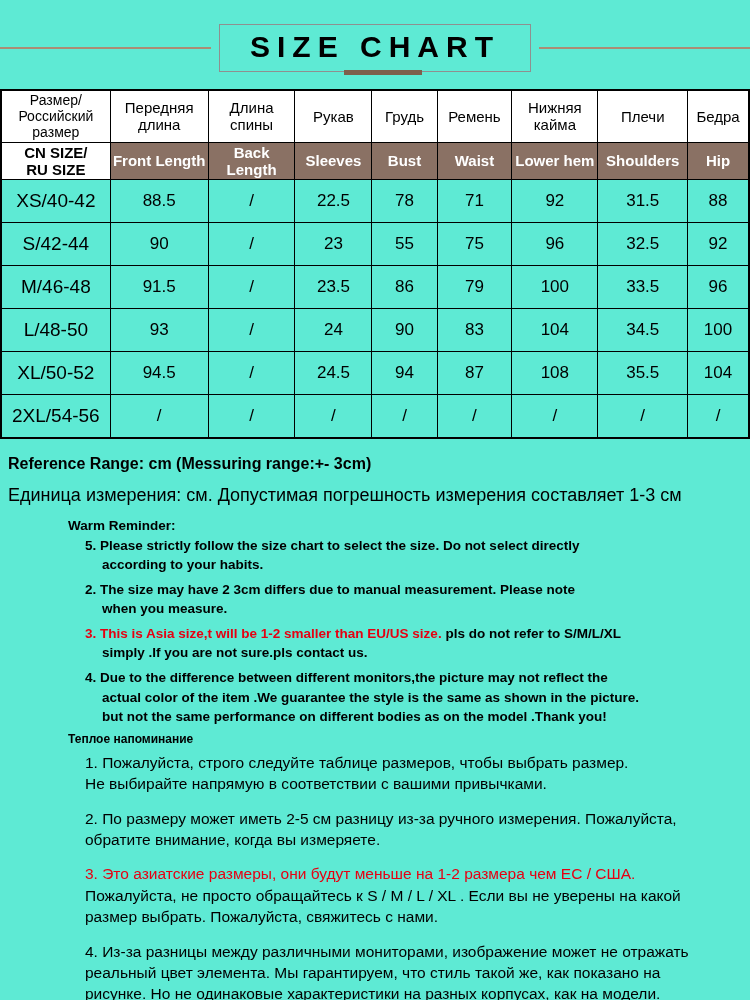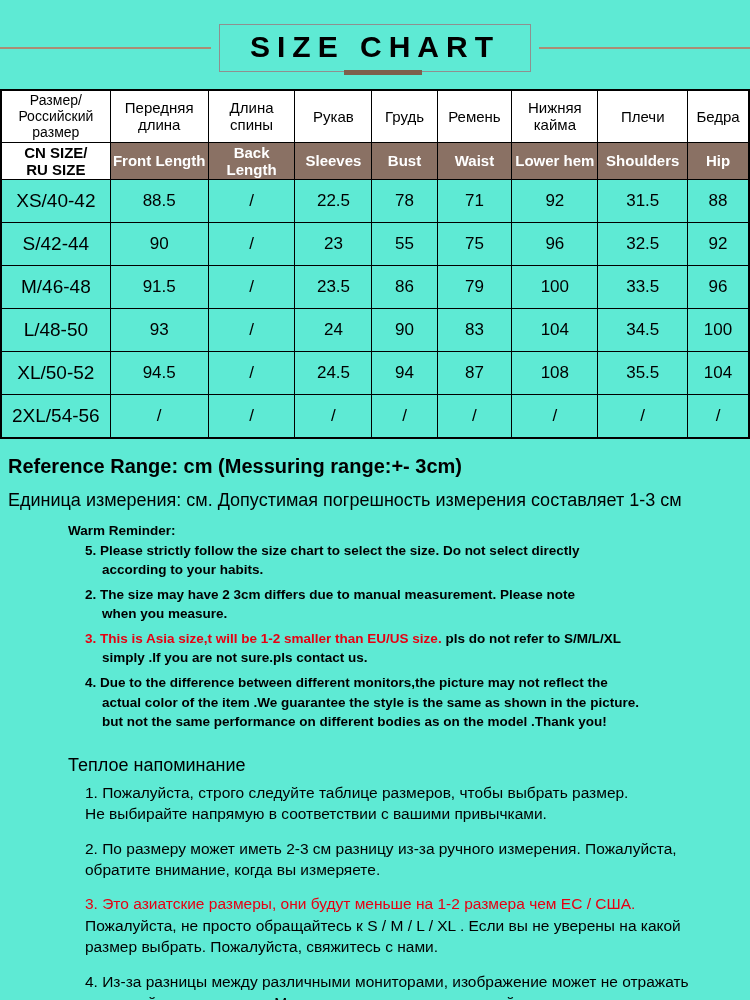--- a/index.html
+++ b/index.html
@@ -39,26 +39,26 @@
     white-space:pre-line;padding:1px 0;line-height:1.15;
   }
   th.hdr-en{background:var(--brown);color:#fff;font-weight:bold;font-size:15px;height:33px;}
   th.hdr-first{background:#fff;color:#000;font-weight:bold;font-size:15px;height:33px;}
   th.hdr-ru{background:#fff;color:#000;font-weight:normal;font-size:15px;height:52px;}
   th.hdr-ru-first{font-size:14px;}
   td.size-cell{font-size:19px;height:43px;font-weight:normal;}
   td.val-cell{font-size:17px;height:43px;}
 
   
-  .ref-en{font-weight:bold;font-size:20px;margin:16px 0 0 8px;}
+  .ref-en{font-weight:bold;font-size:16px;margin:16px 0 0 8px;}
   .ref-ru{font-size:18px;margin:12px 0 0 8px;}
   .warm{font-weight:bold;font-size:13.5px;margin:12px 0 3px 68px;}
   .en-list{margin-left:85px;font-weight:bold;font-size:13.5px;line-height:1.42;}
   .en-list .note-item{margin:0 0 6px 0;white-space:pre-line;padding-left:17px;text-indent:-17px;}
-  .ru-title{font-size:18px;margin:24px 0 6px 68px;}
+  .ru-title{font-size:12px;margin:6px 0 6px 68px;font-weight:bold;}
   .ru-list{margin-left:85px;font-size:15.5px;line-height:1.38;}
   .ru-list .note-item{margin:0 0 13px 0;white-space:pre-line;}
   .red{color:var(--red);}
 </style>
 </head>
 <body>
 
 <div class="page">
 
   <div class="title-row">
@@ -193,21 +193,21 @@
 simply .If you are not sure.pls contact us.</span></p>
       <p class="note-item"><span>4. Due to the difference between different monitors,the picture may not reflect the
 actual color of the item .We guarantee the style is the same as shown in the picture.
 but not the same performance on different bodies as on the model .Thank you!</span></p>
     </div>
 
   <div class="ru-title">Теплое напоминание</div>
   <div class="ru-list">
       <p class="note-item"><span>1. Пожалуйста, строго следуйте таблице размеров, чтобы выбрать размер.
 Не выбирайте напрямую в соответствии с вашими привычками.</span></p>
-      <p class="note-item"><span>2. По размеру может иметь 2-3 см разницу из-за ручного измерения. Пожалуйста,
+      <p class="note-item"><span>2. По размеру может иметь 2-5 см разницу из-за ручного измерения. Пожалуйста,
 обратите внимание, когда вы измеряете.</span></p>
       <p class="note-item"><span class="red">3. Это азиатские размеры, они будут меньше на 1-2 размера чем ЕС / США.</span><span>
 Пожалуйста, не просто обращайтесь к S / M / L / XL . Если вы не уверены на какой
 размер выбрать. Пожалуйста, свяжитесь с нами.</span></p>
       <p class="note-item"><span>4. Из-за разницы между различными мониторами, изображение может не отражать
 реальный цвет элемента. Мы гарантируем, что стиль такой же, как показано на
 рисунке. Но не одинаковые характеристики на разных корпусах, как на модели.
 Вам спасибо!</span></p>
     </div>
 

